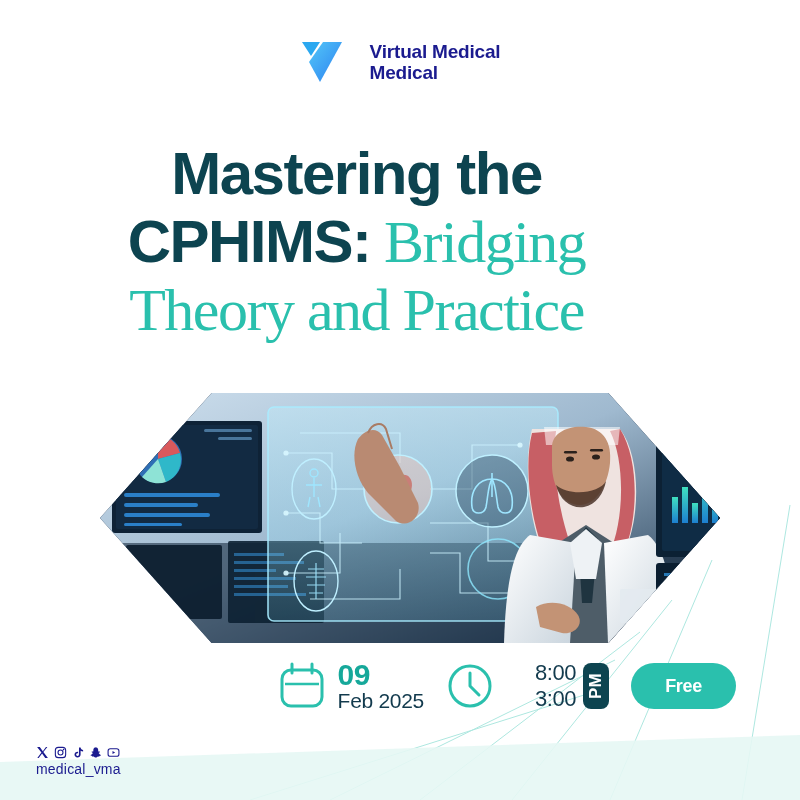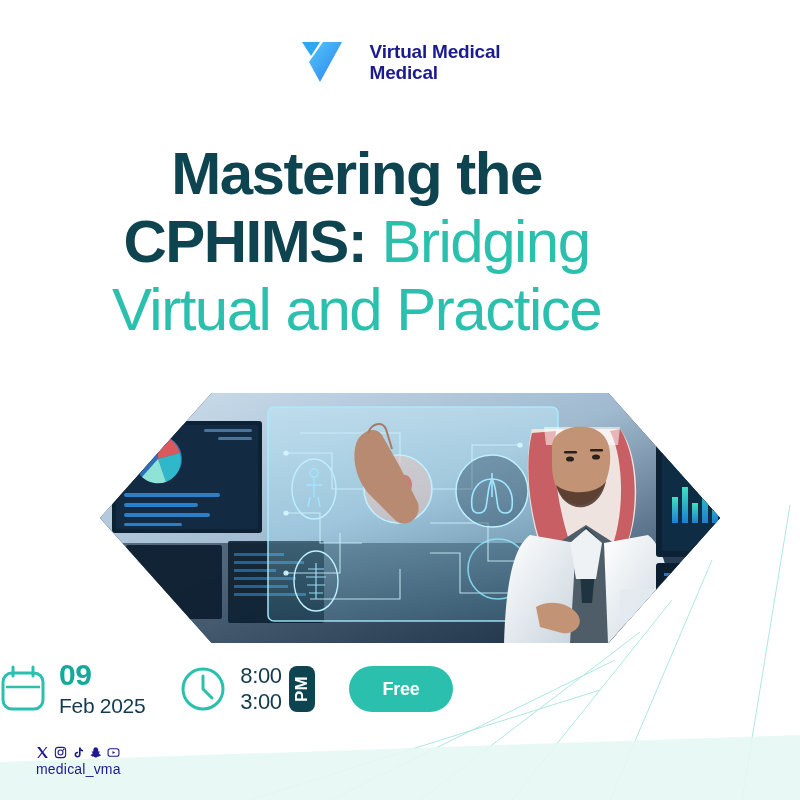--- a/index.html
+++ b/index.html
@@ -66,21 +66,21 @@
     z-index: 5;
   }
   .title-line {
     font-family: "Liberation Sans", sans-serif;
     font-size: 60px;
     line-height: 68px;
     letter-spacing: -1.5px;
     white-space: nowrap;
   }
   .t-dark { color: #0d4450; font-weight: bold; }
-  .t-teal { color: #2ac0ad; font-weight: normal; }
+  .t-teal { color: #2ac0ad; font-weight: normal; font-family: Liberation Serif, serif; }
 
   
   .hero {
     position: absolute;
     left: 100px;
     top: 393px;
     width: 620px;
     height: 250px;
     z-index: 4;
     clip-path: polygon(
@@ -93,22 +93,22 @@
   .hero-art { position: absolute; inset: 0; display: block; }
 
   
   .info-bar {
     position: absolute;
     left: 0;
     top: 660px;
     width: 736px;
     display: flex;
     align-items: center;
-    justify-content: flex-start;
-    gap: 34px;
+    justify-content: flex-end;
+    gap: 22px;
     z-index: 6;
   }
 
   .info-item { display: flex; align-items: center; gap: 13px; }
 
   .cal-icon, .clock-icon { display: block; flex: none; }
 
   .date-text { line-height: 1; }
   .date-day {
     display: block;
@@ -117,26 +117,25 @@
     color: #16a89a;
     letter-spacing: -0.5px;
     line-height: 30px;
   }
   .date-monthyear {
     display: block;
     font-size: 21px;
     font-weight: normal;
     color: #123a4d;
     letter-spacing: -0.3px;
-    margin-top: 5px;
     line-height: 22px;
   }
 
   .time-wrap { display: flex; align-items: center; gap: 7px; }
-  .time-stack { line-height: 1; }
+  .time-stack { line-height: 1; margin-left: 28px; }
   .time-row {
     display: block;
     font-size: 22px;
     color: #123a4d;
     letter-spacing: -0.4px;
     line-height: 26px;
   }
   .pm-badge {
     width: 26px;
     height: 46px;
@@ -221,21 +220,21 @@
   </div>
 
   <div class="title-block">
     <div class="title-line">
       <span class="t-dark">Mastering the</span>
     </div>
     <div class="title-line">
       <span class="t-dark">CPHIMS:</span><span class="t-teal"> Bridging</span>
     </div>
     <div class="title-line">
-      <span class="t-teal">Virtual and Practice</span>
+      <span class="t-teal">Theory and Practice</span>
     </div>
   </div>
 
   <div class="hero">
     <svg class="hero-art" viewBox="0 0 620 250" preserveAspectRatio="xMidYMid slice" aria-hidden="true">
       <defs>
         <linearGradient id="room" x1="0" y1="0" x2="1" y2="1">
           <stop offset="0%" stop-color="#cfe0ee"></stop>
           <stop offset="45%" stop-color="#9fb9cf"></stop>
           <stop offset="100%" stop-color="#142c44"></stop>

